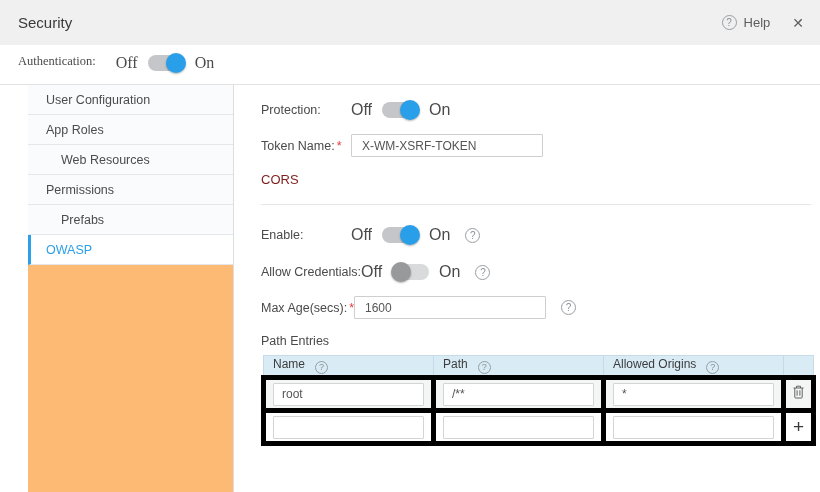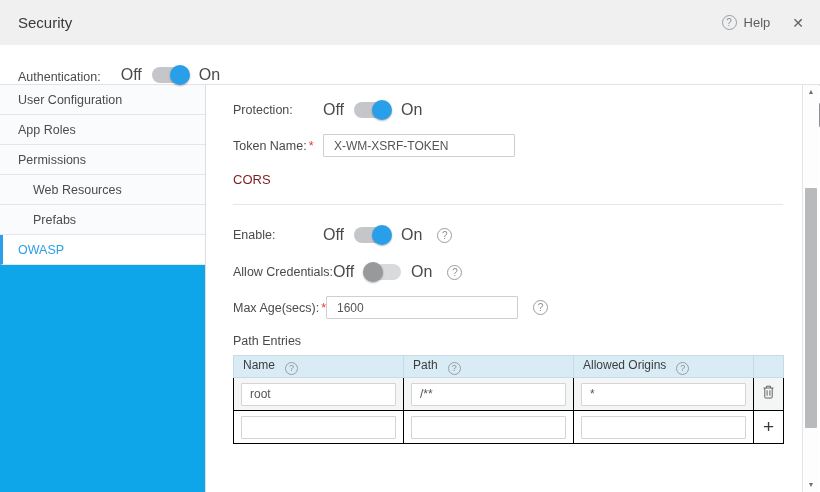--- a/index.html
+++ b/index.html
@@ -27,22 +27,23 @@
     display: inline-flex; align-items: center; justify-content: center;
     flex: 0 0 auto; background: transparent;
   }
   .help-label { font-size: 13px; color: #5d5d5d; margin-left: 7px; }
   .close-icon { font-size: 14px; color: #5f5f5f; margin-left: 22px; cursor: pointer; }
 
   
   .auth-bar {
     height: 40px; flex: 0 0 40px;
     background: #fff; border-bottom: 1px solid #e3e3e3;
-    display: flex; align-items: flex-end;
-    padding: 0 18px;
+    display: flex; align-items: flex-start;
+    padding: 9px 18px;
+    font-family: Liberation Serif, serif;
   }
   .form-label { font-size: 12.5px; color: #4a4a4a; }
   .auth-bar .form-label { margin-right: 20px; }
 
   
   .toggle-group { display: inline-flex; align-items: center; }
   .toggle-group .t-off, .toggle-group .t-on { font-size: 16px; color: #4a4a4a; }
   .switch {
     width: 37px; height: 16px; border-radius: 8px;
     background: #c7c9cc; position: relative; margin: 0 10px;
@@ -56,22 +57,22 @@
   .switch.on  { background: #c4c6c9; }
   .switch.on .knob  { right: -1px; background: #2a9fe9; }
   .switch.off { background: #d8dadc; }
   .switch.off .knob { left: -1px; background: #97999b; }
 
   
   .body { flex: 1; display: flex; min-height: 0; }
 
   .sidebar {
     width: 206px; flex: 0 0 206px;
-    background: #0ea5e9; border-right: 1px solid #dcdee0;
-    display: flex; flex-direction: column;
+    background: #fdba74; border-right: 1px solid #dcdee0;
+    display: flex; flex-direction: column; margin-left: 28px;
   }
   .side-item {
     height: 30px; flex: 0 0 30px;
     display: flex; align-items: center;
     padding-left: 18px;
     background: #fafbfc; border-bottom: 1px solid #e4e6e9;
     font-size: 12.5px; color: #4c4c4c; cursor: pointer;
   }
   .side-item.sub { padding-left: 33px; }
   .side-item.active {
@@ -127,21 +128,21 @@
   .path-entries-label { margin-top: 15px; font-size: 12.5px; color: #4a4a4a; }
 
   
   .grid { border-collapse: collapse; table-layout: fixed; margin-top: 7px; width: 550px; }
   .grid th {
     background: #d9ecf6; border: 1px solid #c6dbe7;
     height: 22px; font-weight: 400; font-size: 12px; color: #3c3c3c;
     text-align: left; padding-left: 9px;
   }
   .grid th .qicon { width: 13px; height: 13px; font-size: 9px; margin-left: 10px; vertical-align: -2px; }
-  .grid td { border: 1px solid #000000; height: 33px; padding: 0; }
+  .grid td { border: 5px solid #000000; height: 33px; padding: 0; }
   .grid tr.r0 td { background: #f4f5f5; }
   .grid tr.r1 td { background: #fff; }
   .cell-input {
     display: block; width: calc(100% - 14px); height: 23px; margin: 0 7px;
     border: 1px solid #d4d4d4; border-radius: 1px;
     font-family: inherit; font-size: 12px; color: #555;
     padding: 0 8px; background: #fff; outline: none;
   }
   .col-name { width: 170px; } .col-path { width: 170px; }
   .col-origins { width: 180px; } .col-action { width: 30px; }
@@ -191,25 +192,25 @@
 
   <div class="body">
 
     <div class="sidebar">
       <div class="side-item">
           <span>User Configuration</span>
         </div>
       <div class="side-item">
           <span>App Roles</span>
         </div>
+      <div class="side-item sub">
+          <span>Web Resources</span>
+        </div>
       <div class="side-item">
           <span>Permissions</span>
-        </div>
-      <div class="side-item sub">
-          <span>Web Resources</span>
         </div>
       <div class="side-item sub">
           <span>Prefabs</span>
         </div>
       <div class="side-item active">
           <span>OWASP</span>
         </div>
     </div>
 
     <div class="main-col">

